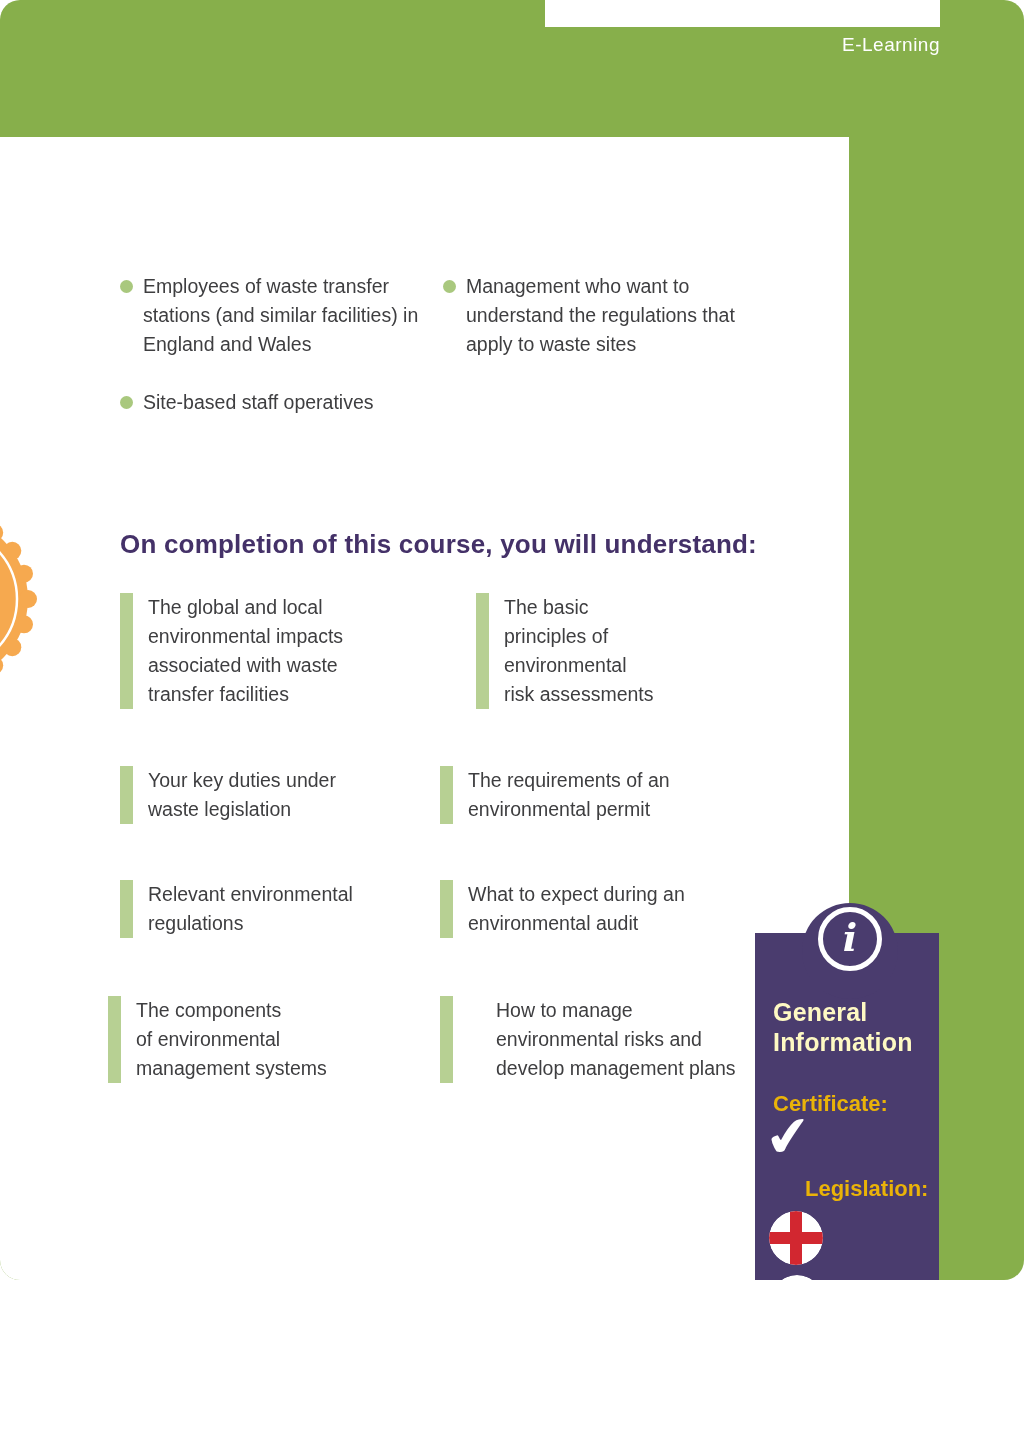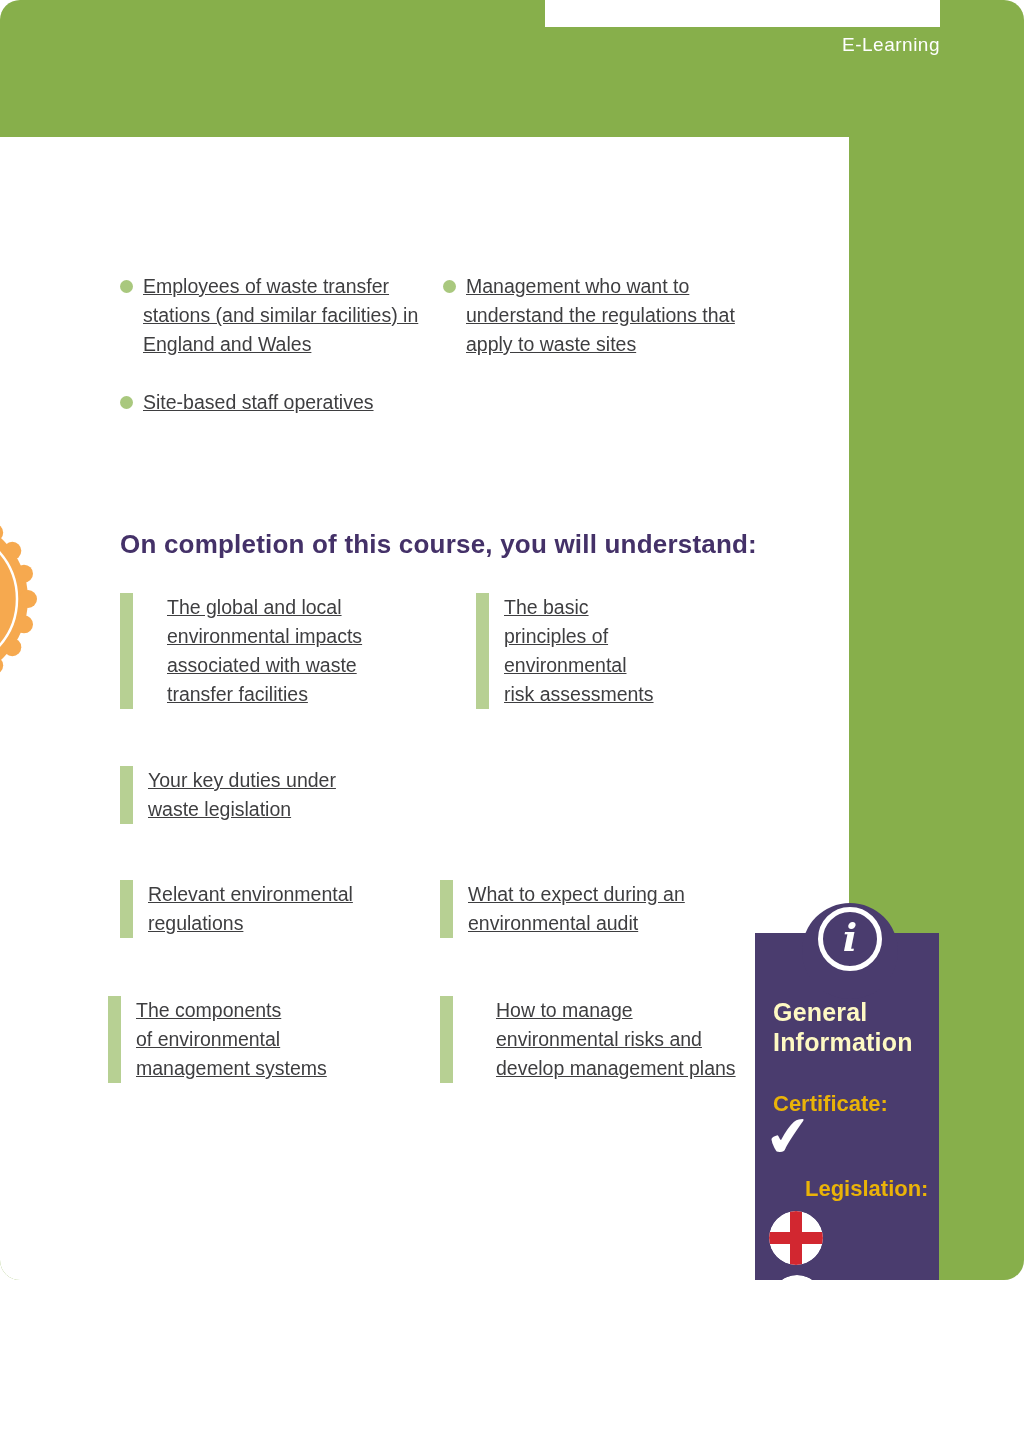--- a/index.html
+++ b/index.html
@@ -18,29 +18,29 @@
   .badge{left:0;top:503px;width:45px;height:200px;}
 
   
   .sec-title{font-weight:bold;color:#443168;font-size:26px;letter-spacing:.2px;}
   .t1{left:120px;top:219px;}
   .t2{left:120px;top:529px;}
 
   
   .bullet{display:flex;align-items:flex-start;}
   .dot{width:13px;height:13px;border-radius:50%;background:#A9C87E;flex:none;margin:8px 10px 0 0;}
-  .body-text{font-size:19.5px;line-height:29px;color:#3E3E40;white-space:pre-line;text-decoration:underline;}
+  .body-text{font-size:19.5px;line-height:29px;color:#3E3E40;white-space:pre-line;}
   .b1{left:120px;top:272px;width:320px;}
   .b2{left:443px;top:272px;width:320px;}
   .b3{left:120px;top:388px;width:330px;}
 
   
   .outcome{display:flex;align-items:stretch;}
   .obar{width:13px;background:#B7D093;flex:none;margin-right:15px;}
-  .o1{left:120px;top:593px;gap:19px;} .o2{left:440px;top:593px;margin-left:36px;}
+  .o1{left:120px;top:593px;} .o2{left:440px;top:593px;margin-left:36px;}
   .o3{left:120px;top:766px;} .o4{left:440px;top:766px;}
   .o5{left:120px;top:880px;} .o6{left:440px;top:880px;}
   .o7{left:108px;top:996px;} .o8{left:440px;top:996px;gap:28px;}
 
   
   .panel{left:755px;top:933px;width:184px;height:419px;background:#4A3C6E;}
   .bump{left:47px;top:-30px;width:96px;height:96px;border-radius:50%;background:#4A3C6E;}
   .info-ring{left:63px;top:-26px;width:54px;height:54px;border:5px solid #fff;border-radius:50%;
              display:flex;align-items:center;justify-content:center;}
   .info-i{font-family:"DejaVu Serif",serif;font-style:italic;font-weight:bold;
@@ -117,20 +117,25 @@
     <span class="body-text">The basic
 principles of
 environmental
 risk assessments</span>
   </div>
   <div class="abs outcome o3">
     <span class="obar"></span>
     <span class="body-text">Your key duties under
 waste legislation</span>
   </div>
+  <div class="abs outcome o4">
+    <span class="obar"></span>
+    <span class="body-text">The requirements of an
+environmental permit</span>
+  </div>
   <div class="abs outcome o5">
     <span class="obar"></span>
     <span class="body-text">Relevant environmental
 regulations</span>
   </div>
   <div class="abs outcome o6">
     <span class="obar"></span>
     <span class="body-text">What to expect during an
 environmental audit</span>
   </div>

